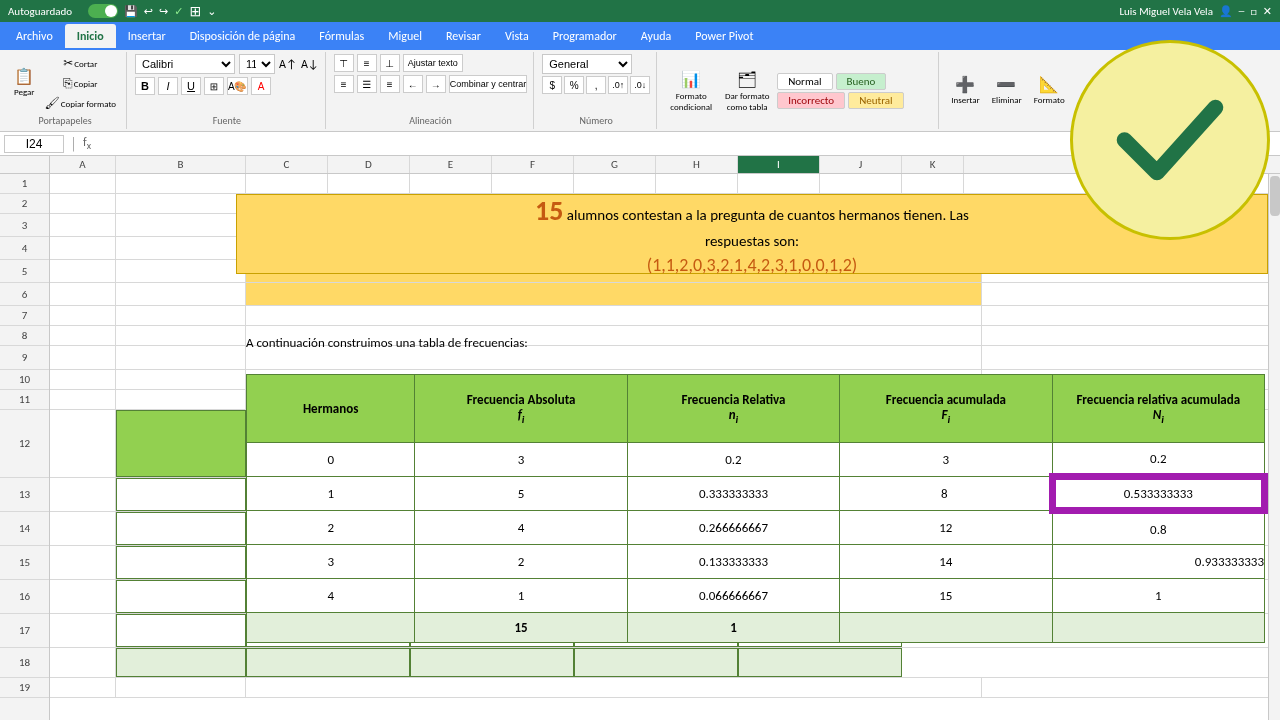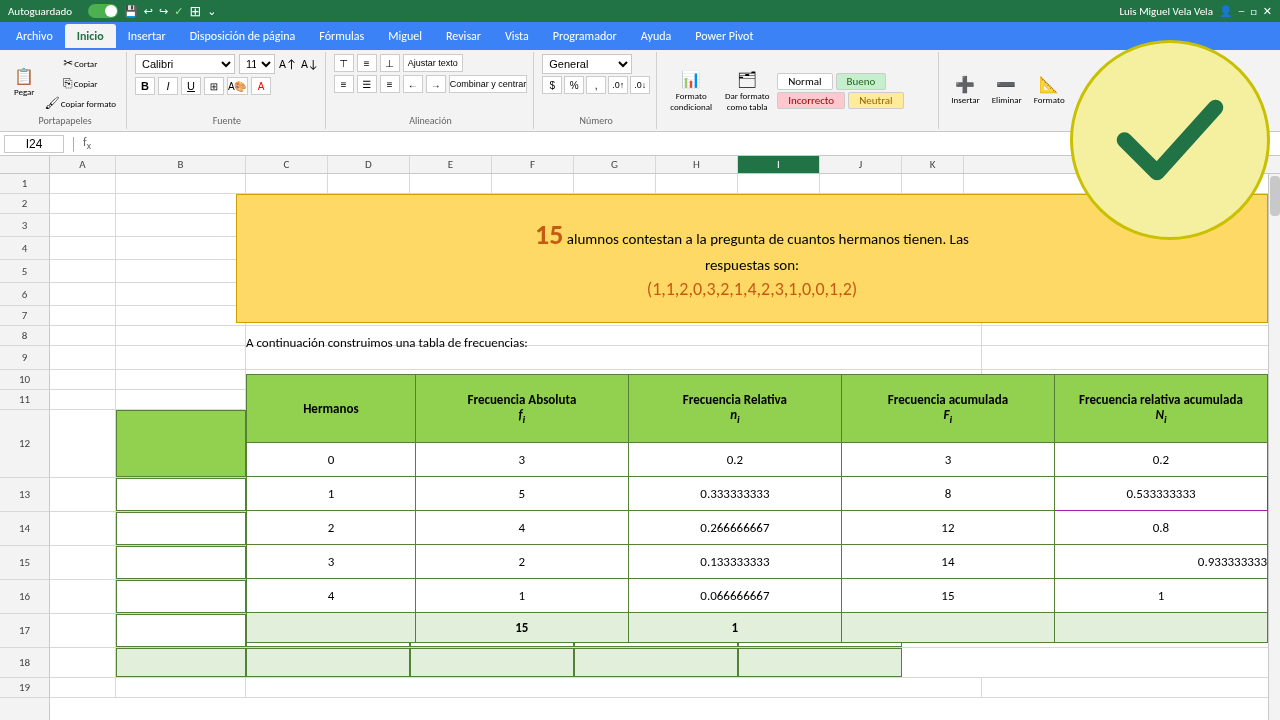--- a/index.html
+++ b/index.html
@@ -718,21 +718,21 @@
           <div class="scell" style="width:164px;background:#e2efda;border:1px solid #538135;"></div>
         </div>
 
         <div class="srow" style="height:20px;">
           <div class="scell" style="width:66px;"></div>
           <div class="scell" style="width:130px;"></div>
           <div class="scell" style="width:736px;"></div>
         </div>
       </div>
 
-      <div class="overlay-banner" style="top:20px; left:186px; right:12px; height:129px; padding:8px 10px; font-size:15px;">
+      <div class="overlay-banner" style="top:20px; left:186px; right:12px; height:80px; padding:8px 10px; font-size:15px;">
         <div style="text-align:center; margin-bottom:4px;">
           <span style="font-size:28px; font-weight:bold; color:#c55a11;">15</span><span style="font-size:15px; font-weight:normal; color:#000;"> alumnos contestan a la pregunta de cuantos hermanos tienen. Las</span>
         </div>
         <div style="text-align:center; font-size:15px; margin-bottom:4px;">
           <span>respuestas son:</span>
         </div>
         <div style="text-align:center; font-size:18px; color:#c55a11; font-weight:normal;">
           <span>(1,1,2,0,3,2,1,4,2,3,1,0,0,1,2)</span>
         </div>
       </div>
@@ -781,21 +781,21 @@
               <td style="border:1px solid #538135;text-align:center;font-size:13px;height:34px;background:#fff;">0.2</td>
               <td style="border:1px solid #538135;text-align:center;font-size:13px;height:34px;background:#fff;">3</td>
               <td style="border:1px solid #538135;text-align:center;font-size:13px;height:34px;background:#fff;">0.2</td>
             </tr>
 
             <tr>
               <td style="border:1px solid #538135;text-align:center;font-size:13px;height:34px;background:#fff;">1</td>
               <td style="border:1px solid #538135;text-align:center;font-size:13px;height:34px;background:#fff;">5</td>
               <td style="border:1px solid #538135;text-align:center;font-size:13px;height:34px;background:#fff;">0.333333333</td>
               <td style="border:1px solid #538135;text-align:center;font-size:13px;height:34px;background:#fff;">8</td>
-              <td style="border:1px solid #a21caf;text-align:center;font-size:13px;height:34px;background:#fff;">0.533333333</td>
+              <td style="border:7px solid #a21caf;text-align:center;font-size:13px;height:34px;background:#fff;">0.533333333</td>
             </tr>
 
             <tr>
               <td style="border:1px solid #538135;text-align:center;font-size:13px;height:34px;background:#fff;">2</td>
               <td style="border:1px solid #538135;text-align:center;font-size:13px;height:34px;background:#fff;">4</td>
               <td style="border:1px solid #538135;text-align:center;font-size:13px;height:34px;background:#fff;">0.266666667</td>
               <td style="border:1px solid #538135;text-align:center;font-size:13px;height:34px;background:#fff;">12</td>
               <td style="border:1px solid #538135;text-align:center;font-size:13px;height:34px;background:#fff;">0.8</td>
             </tr>
 

